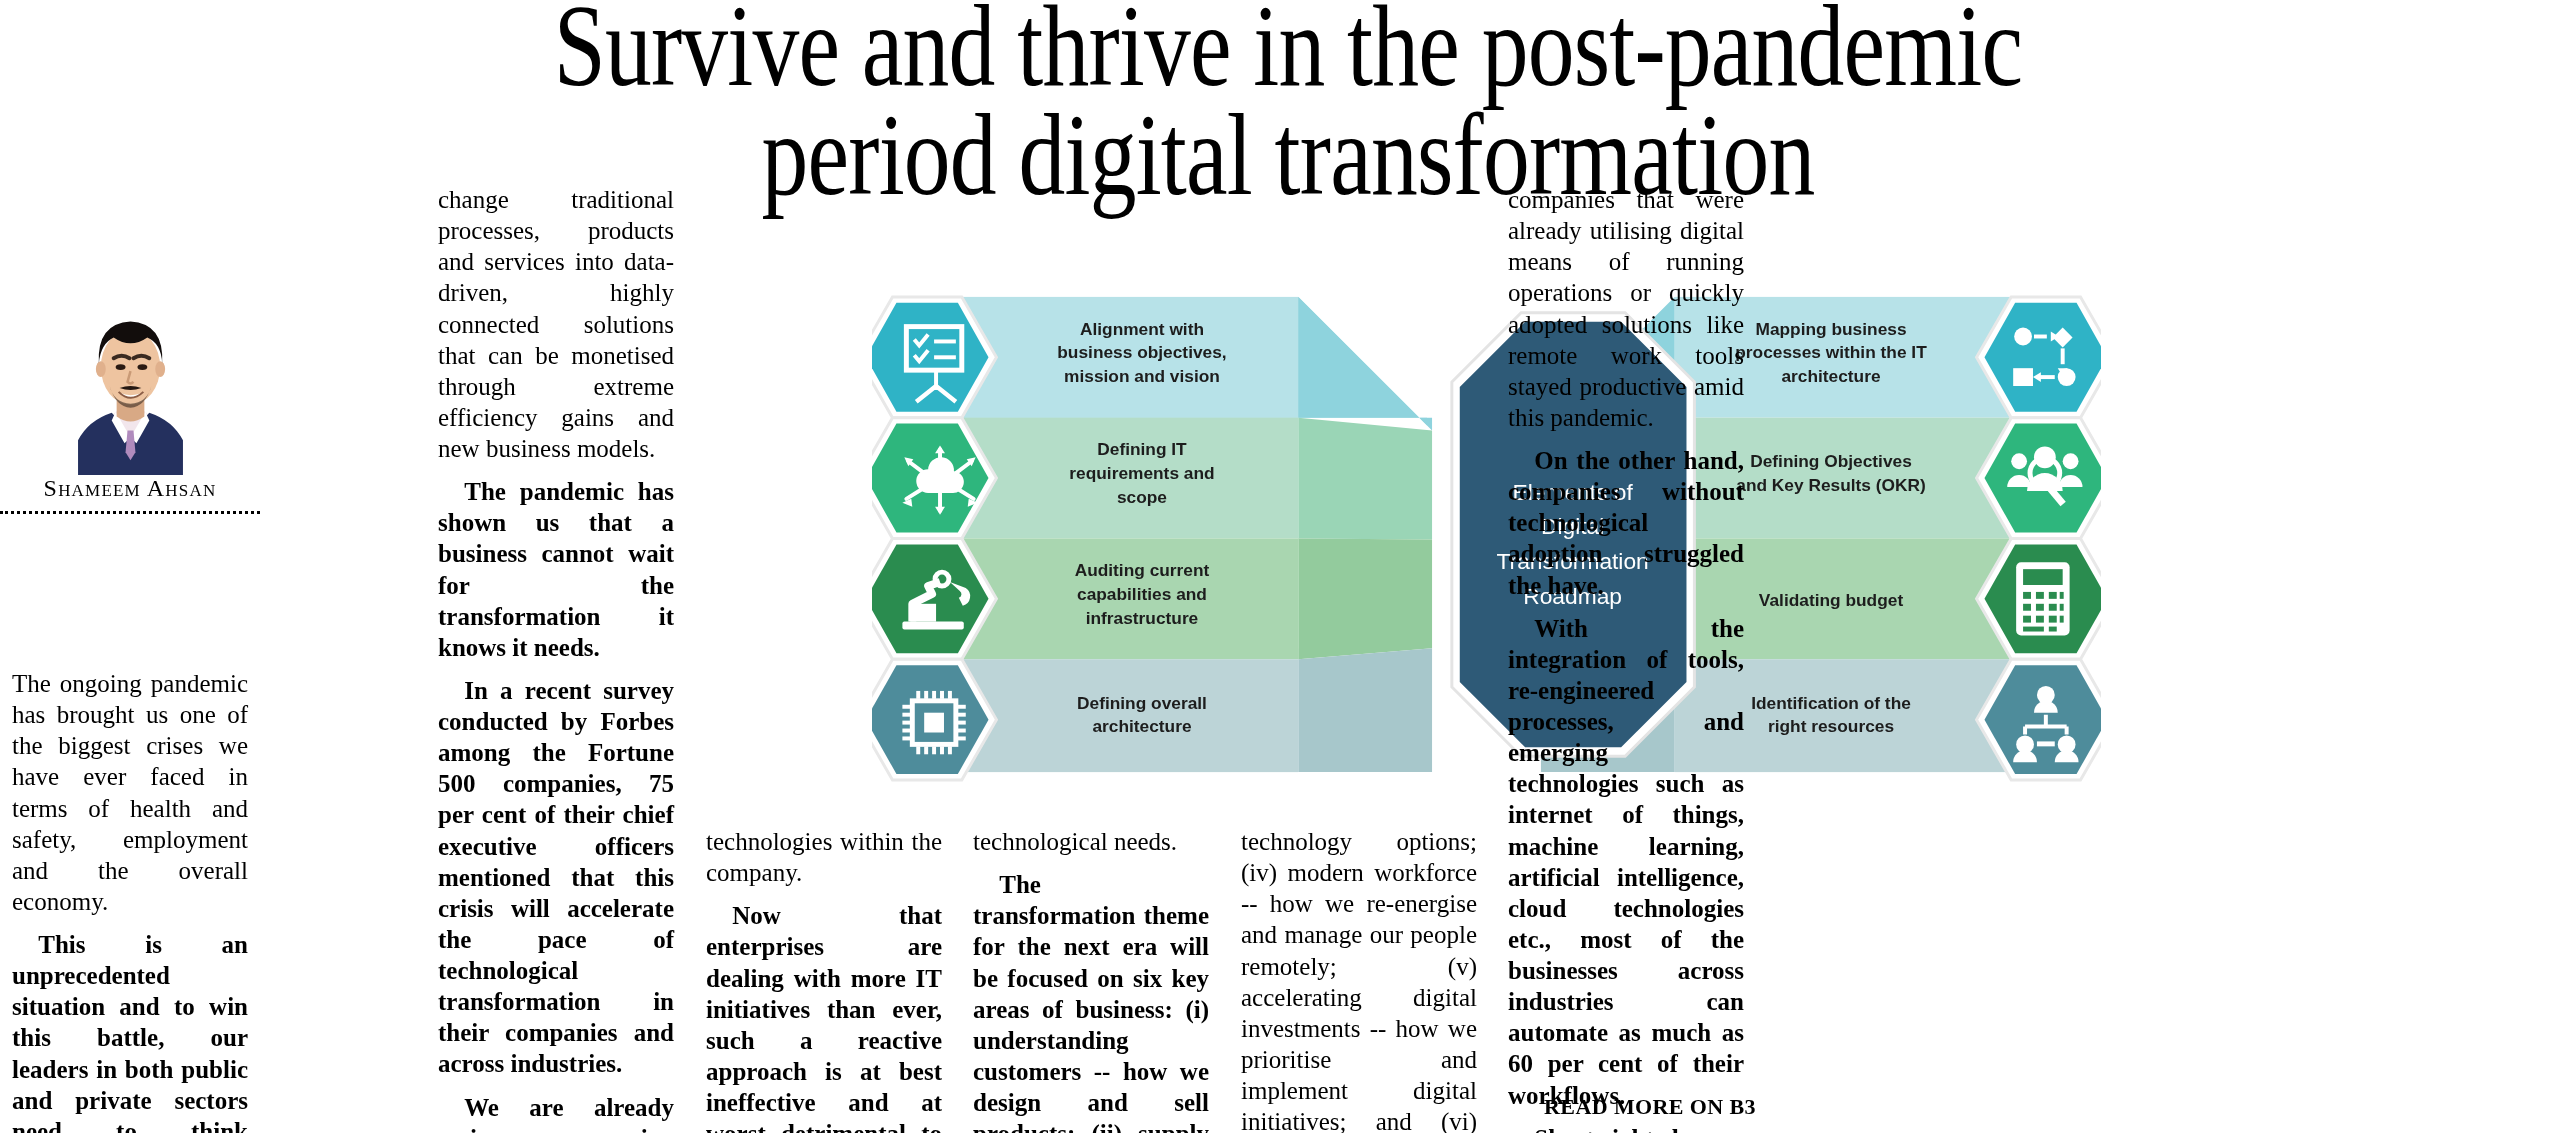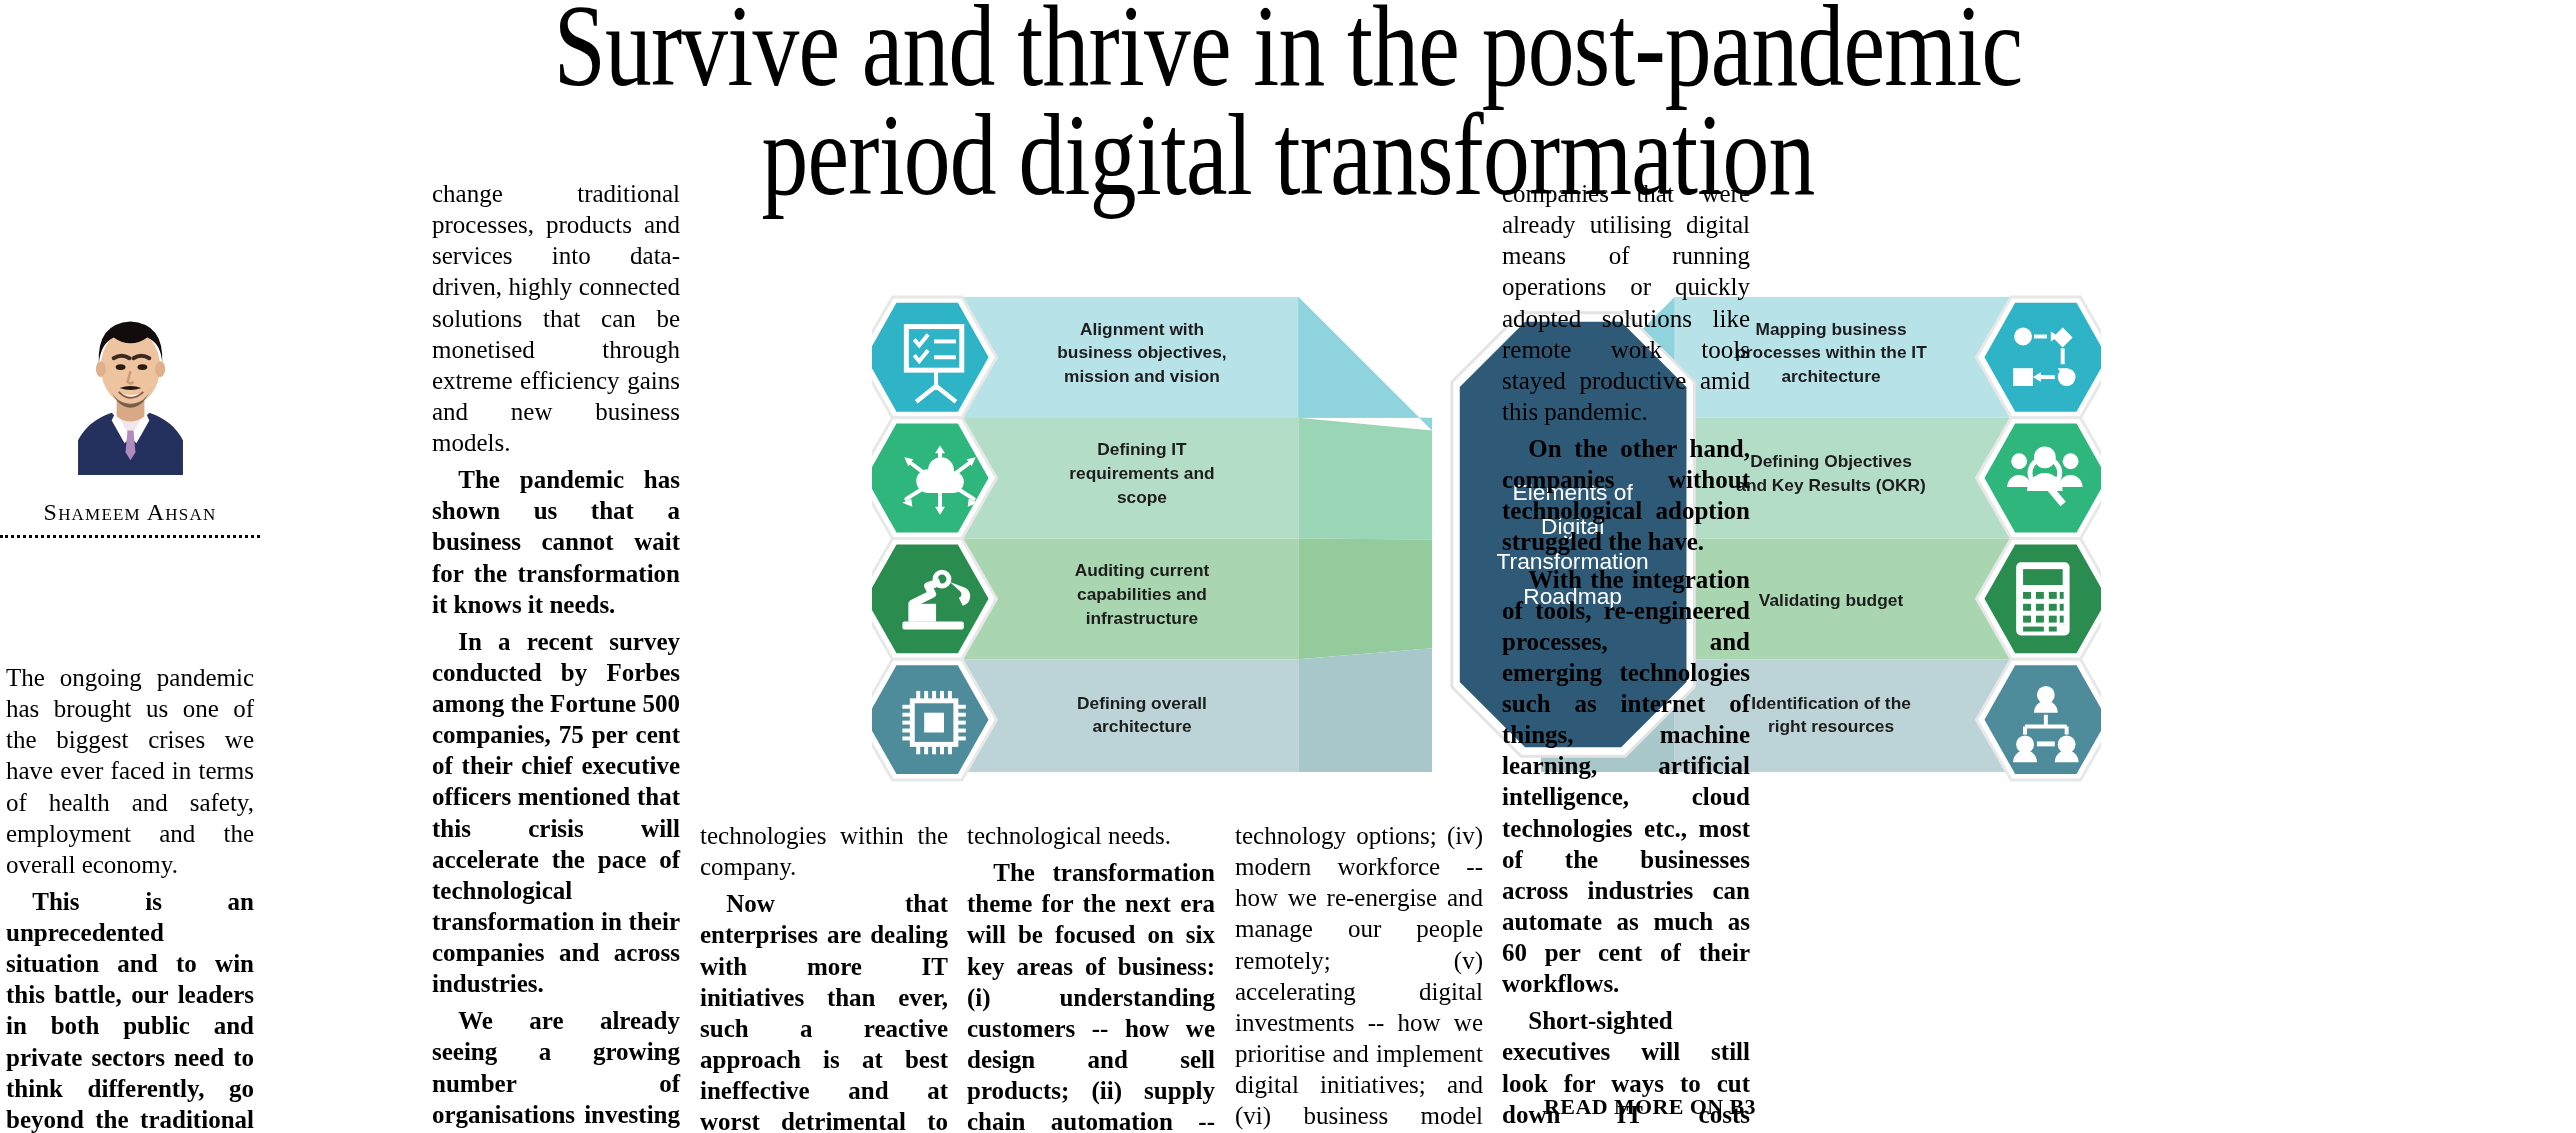--- a/index.html
+++ b/index.html
@@ -26,41 +26,41 @@
   }
   
   .col{
     position:absolute;
     font-size:25px;
     line-height:1.245;
     text-align:justify;
     text-justify:inter-word;
     hyphens:none;
   }
-  .col p{margin:6px;}
+  .col p{margin:12px;}
   .col p.ind{text-indent:1.05em;font-weight:bold;}
   #c2{left:426px; width:260px;}
   #c3{left:694px; width:260px;}
   #c4{left:961px; width:260px;}
   #c5{left:1229px;width:260px;}
   #c6{left:1496px;width:260px;}
 
   
   #author-block{position:absolute;left:0px;top:282px;width:260px;}
   #author-photo{
     width:121px;height:193px;margin:0 auto;display:block;position:relative;
     overflow:hidden;
   }
   #author-photo svg{display:block;}
   #author-name{
     text-align:center;
     font-size:24px;
     font-variant:small-caps;
     letter-spacing:1.2px;
-    margin-top:24px;
+    margin-top:0;
     font-family:"Liberation Serif", serif;
   }
   #rule-dotted{
     margin-top:9px;
     height:0;
     border-top:3px dotted #000;
     width:260px;
   }
   #c1-body{position:absolute;left:0px;top:656px;width:260px;}
 

